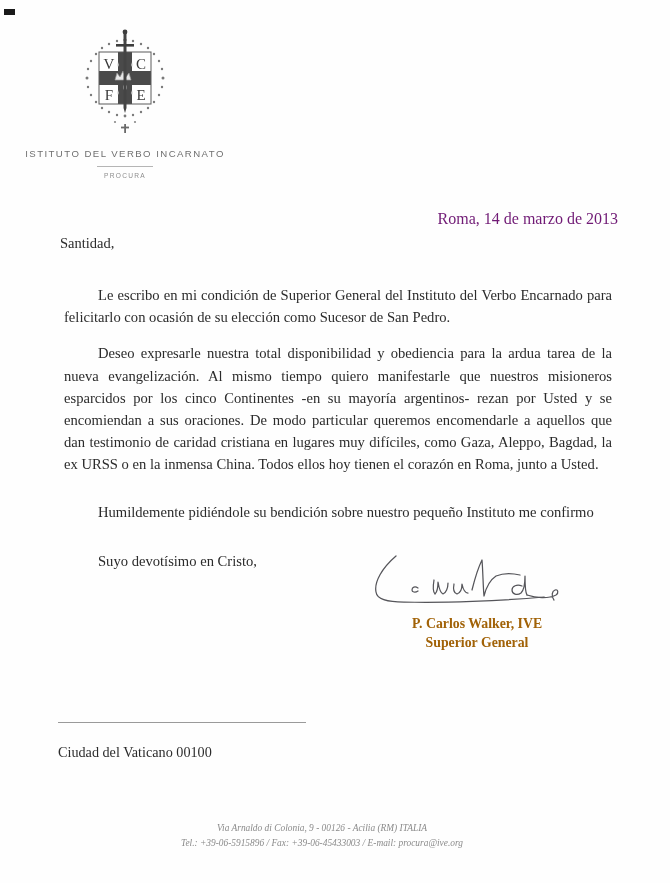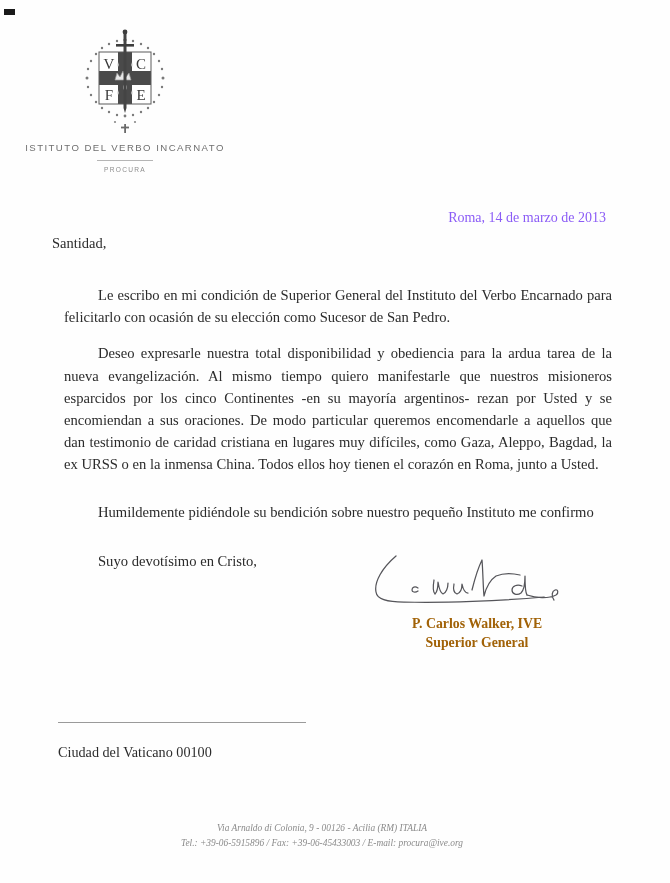--- a/index.html
+++ b/index.html
@@ -33,21 +33,21 @@
     left: 20px;
     top: 26px;
     width: 210px;
     text-align: center;
   }
   .emblem {
     display: block;
     margin: 0 auto;
   }
   .org-name {
-    margin-top: 4px;
+    margin-top: 10px;
     font-family: "Liberation Sans", sans-serif;
     font-size: 9.6px;
     letter-spacing: 1.45px;
     color: #6f6f6f;
     white-space: nowrap;
   }
   .procura-rule {
     width: 56px;
     height: 1px;
     background: #b5b5b5;
@@ -56,28 +56,28 @@
   .procura {
     font-family: "Liberation Sans", sans-serif;
     font-size: 6.6px;
     letter-spacing: 1.3px;
     color: #8d8d8d;
   }
 
   
   .date-line {
     position: absolute;
-    right: 64px;
+    right: 52px;
     top: 210px;
-    font-size: 14px;
-    color: #8b5cf6;
+    font-size: 16px;
+    color: #701a75;
   }
   .salutation {
     position: absolute;
-    left: 52px;
+    left: 60px;
     top: 235px;
     font-size: 14.5px;
   }
   .letter-body {
     position: absolute;
     left: 64px;
     top: 284px;
     width: 548px;
   }
   .letter-body p {

